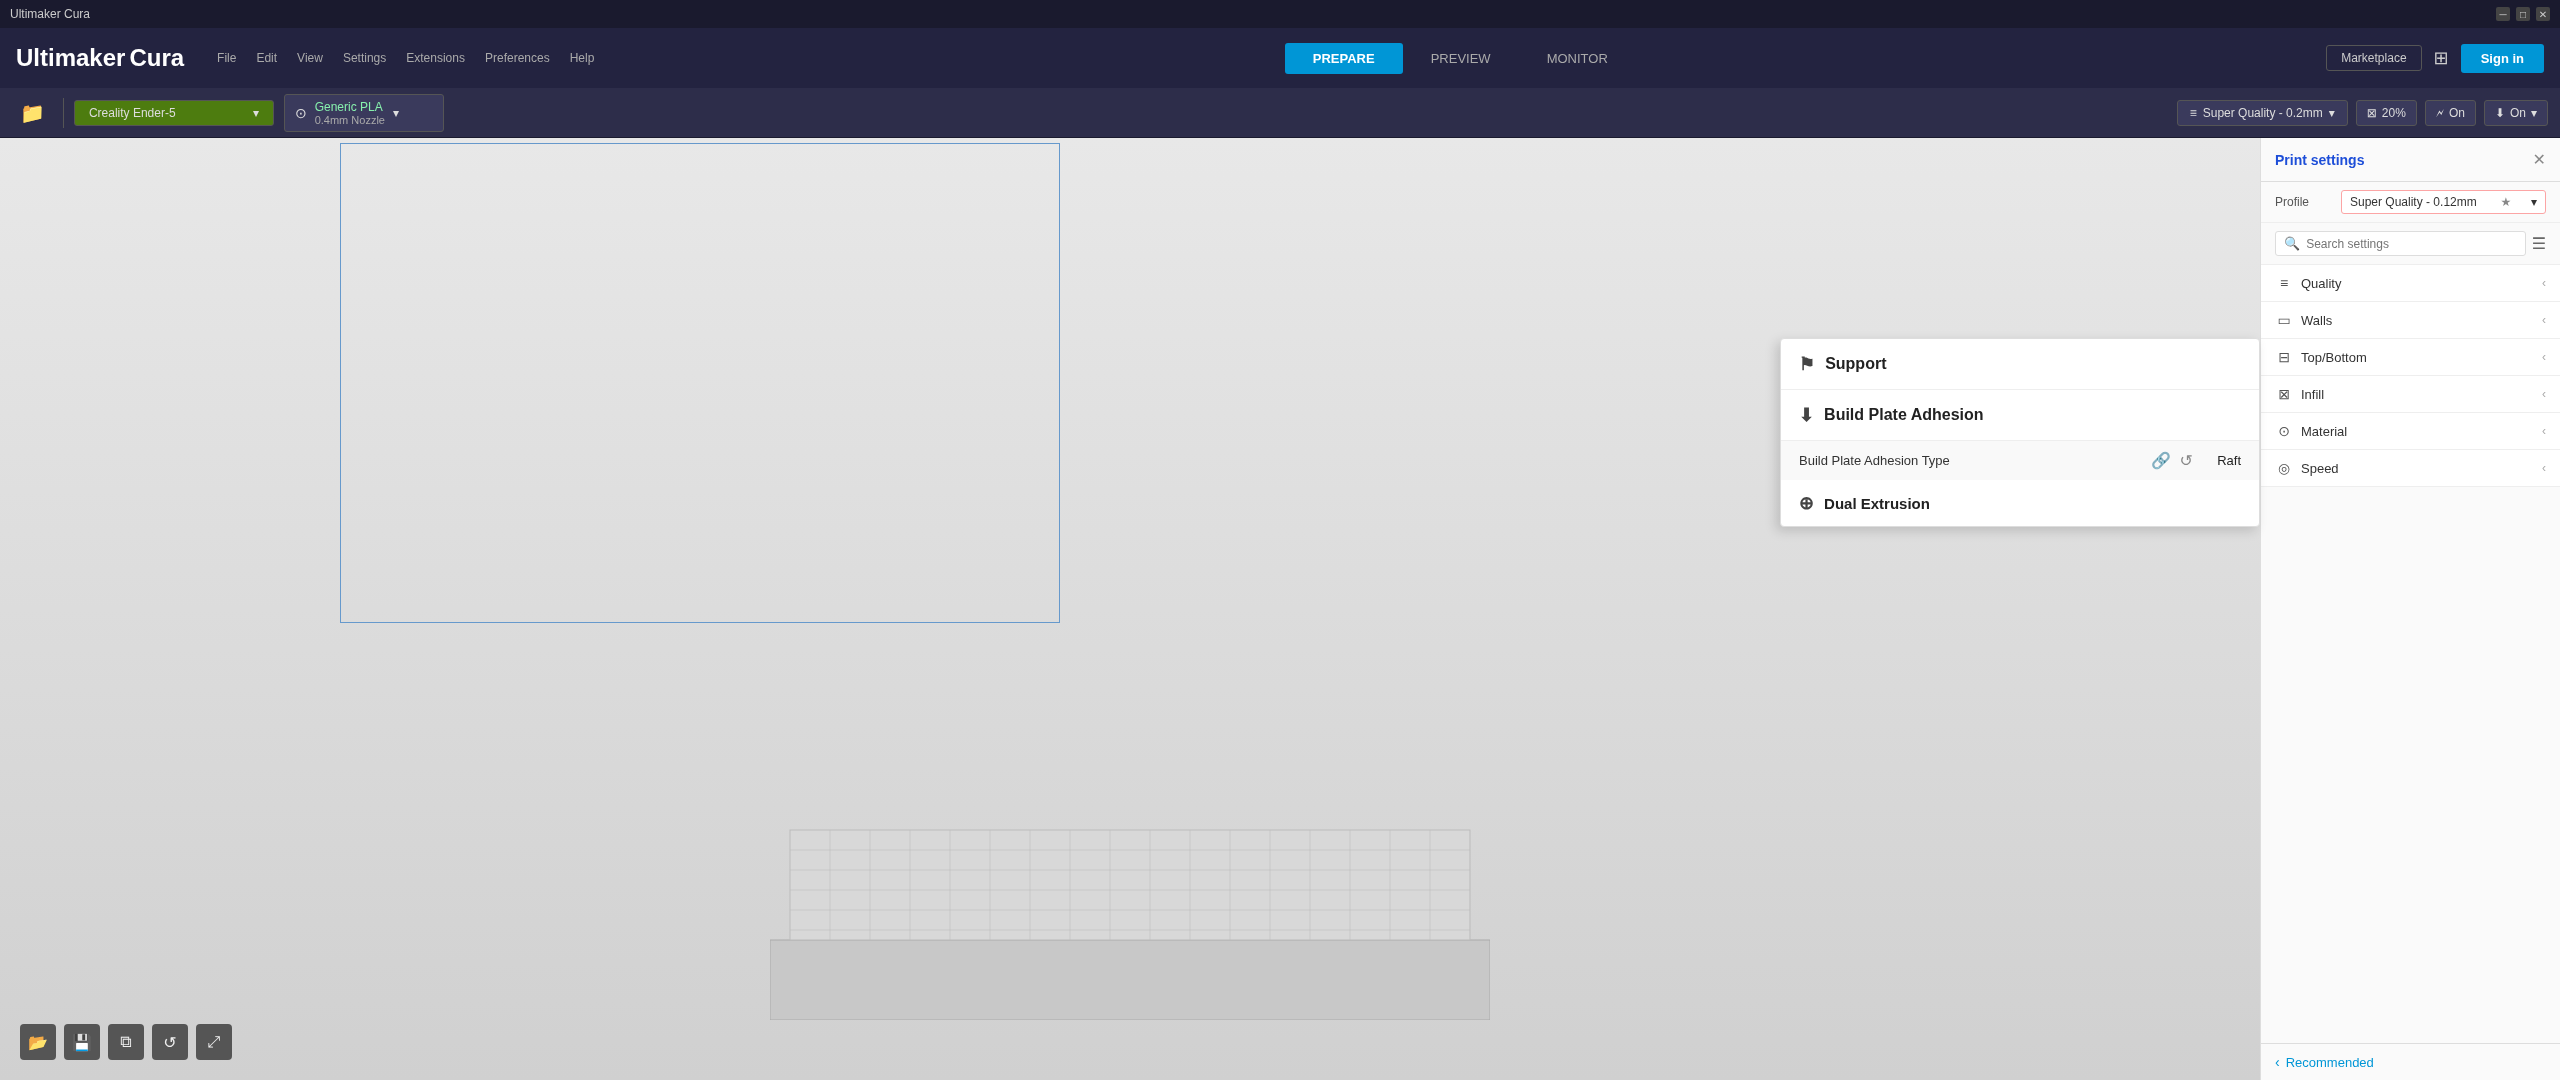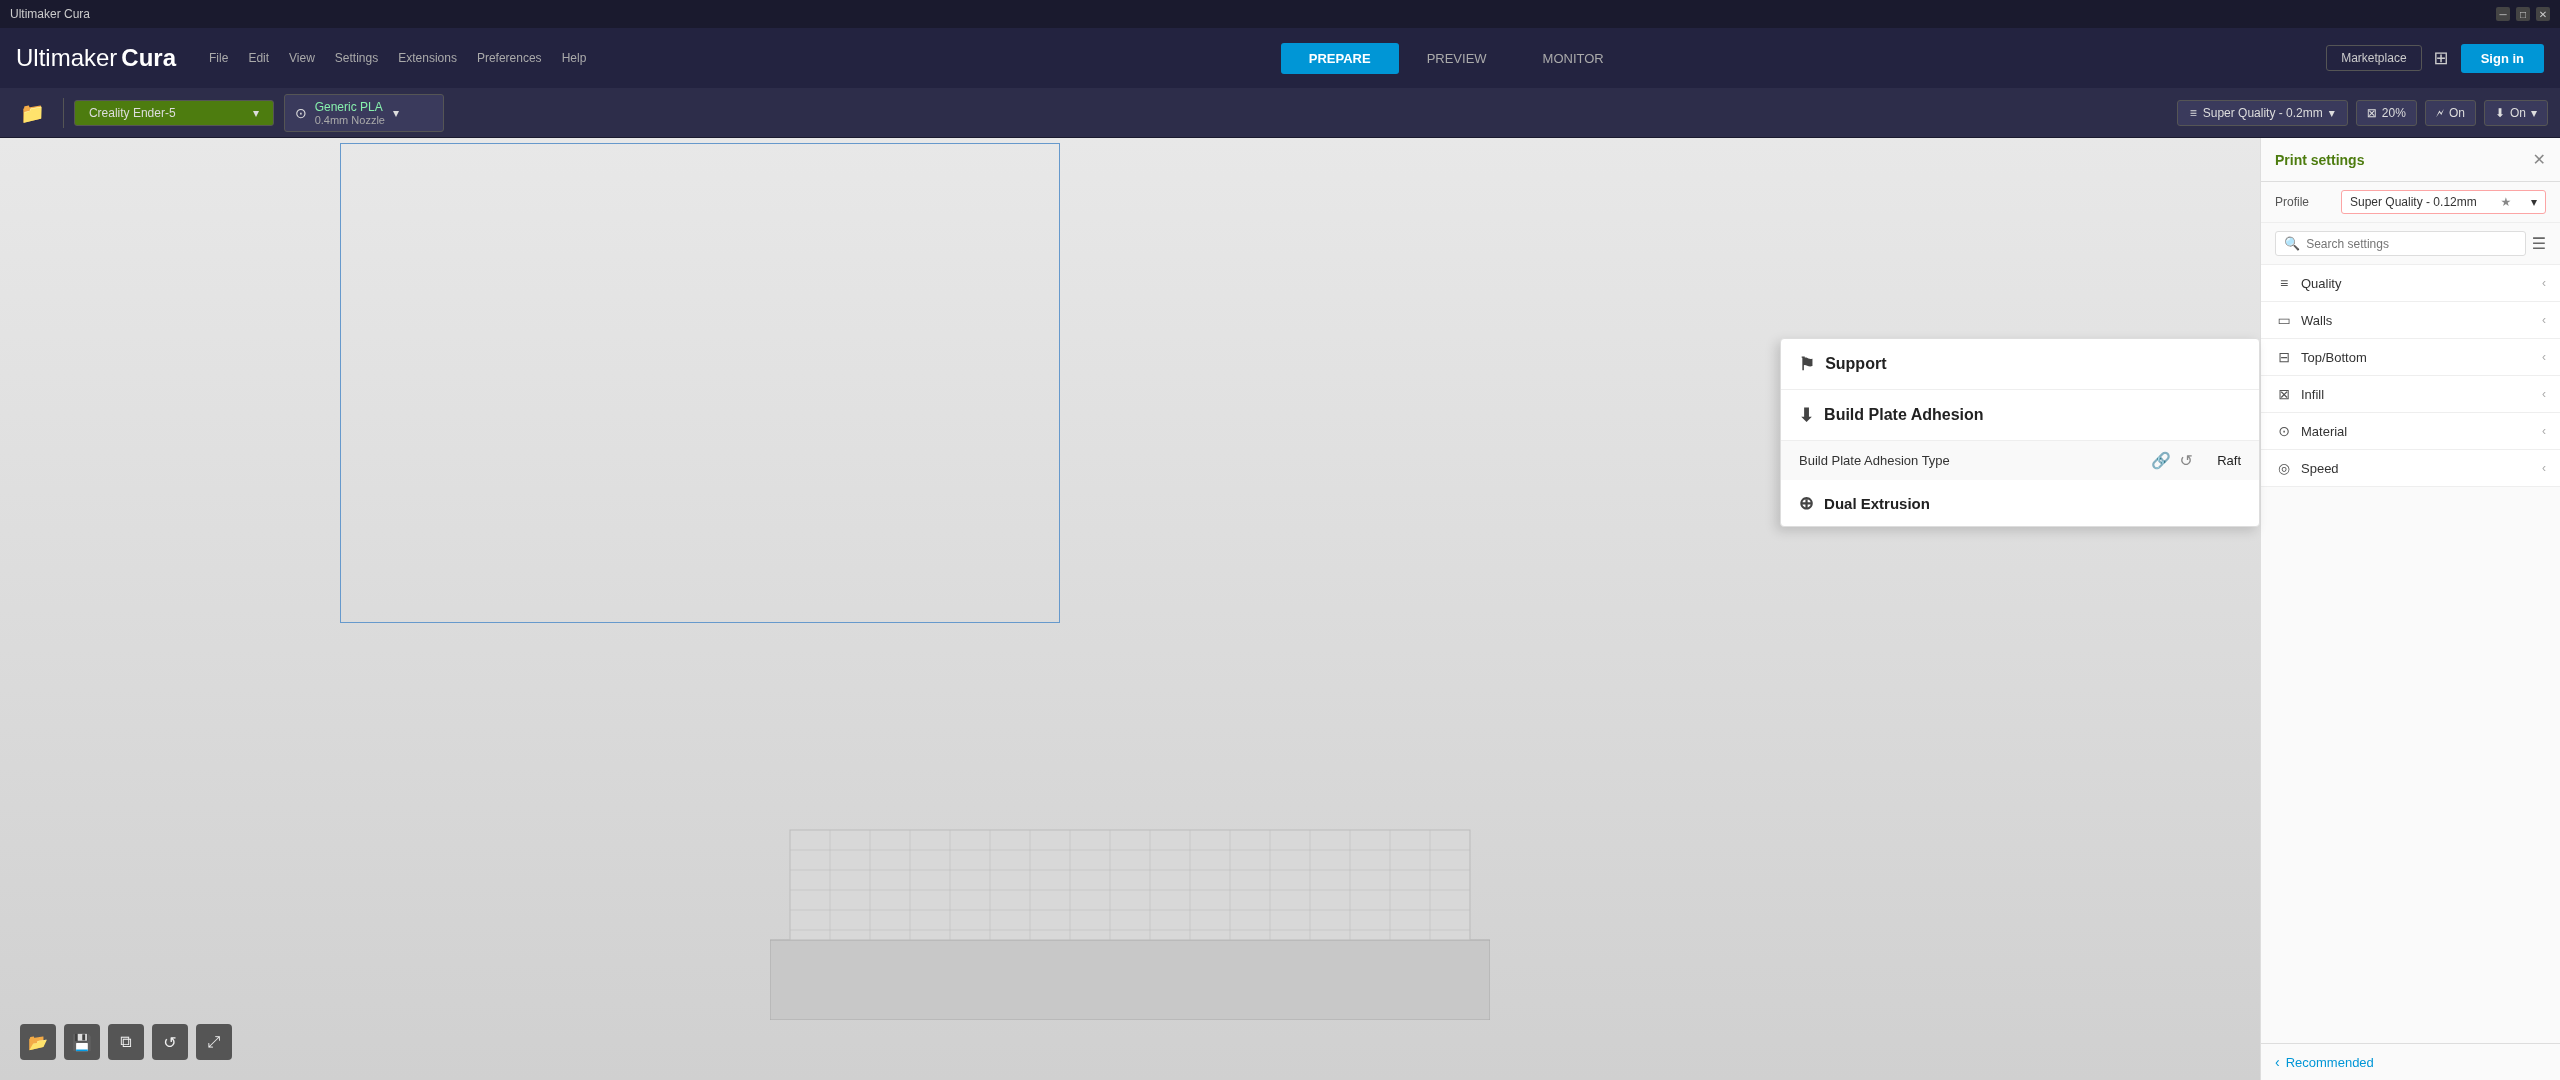--- a/index.html
+++ b/index.html
@@ -46,21 +46,21 @@
       padding: 0 16px;
       gap: 20px;
     }
     #logo {
       font-size: 24px;
       color: white;
       display: flex;
       gap: 4px;
       align-items: center;
     }
-    #logo .logo-ultimaker { font-weight: 400; }
+    #logo .logo-ultimaker { font-weight: 700; }
     #logo .logo-cura { font-weight: 700; }
 
     #nav-menu {
       display: flex;
       gap: 20px;
       margin-left: 13px;
     }
     .nav-item {
       color: #aaa;
       font-size: 12px;
@@ -284,21 +284,21 @@
       padding: 12px 14px;
       display: flex;
       align-items: center;
       justify-content: space-between;
       border-bottom: 1px solid #ddd;
       background: #fafafa;
     }
     #panel-title {
       font-size: 14px;
       font-weight: 600;
-      color: #4d7c0f;
+      color: #1d4ed8;
     }
     #panel-close {
       background: transparent;
       border: none;
       font-size: 16px;
       color: #888;
       cursor: pointer;
     }
 
     

